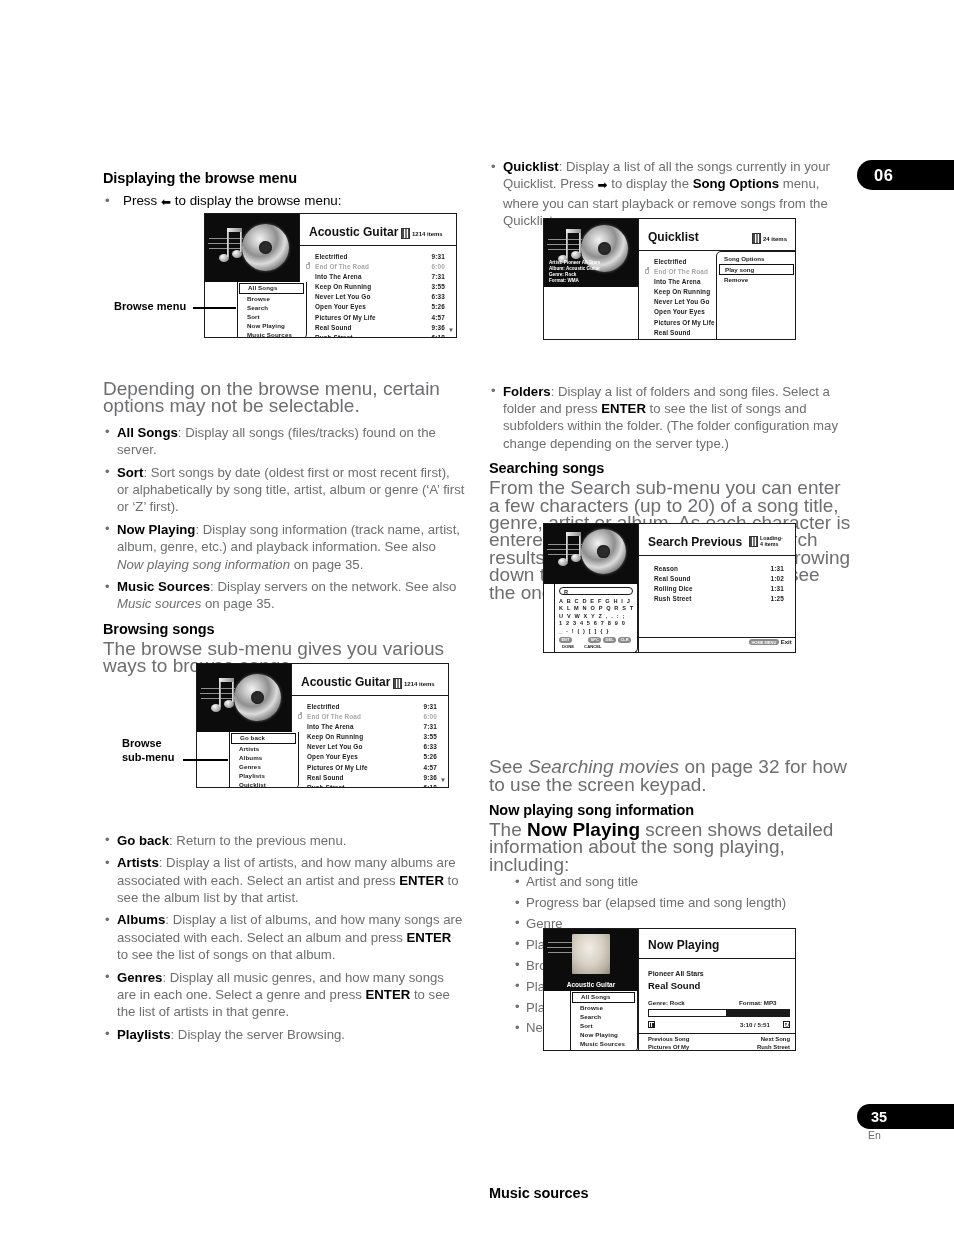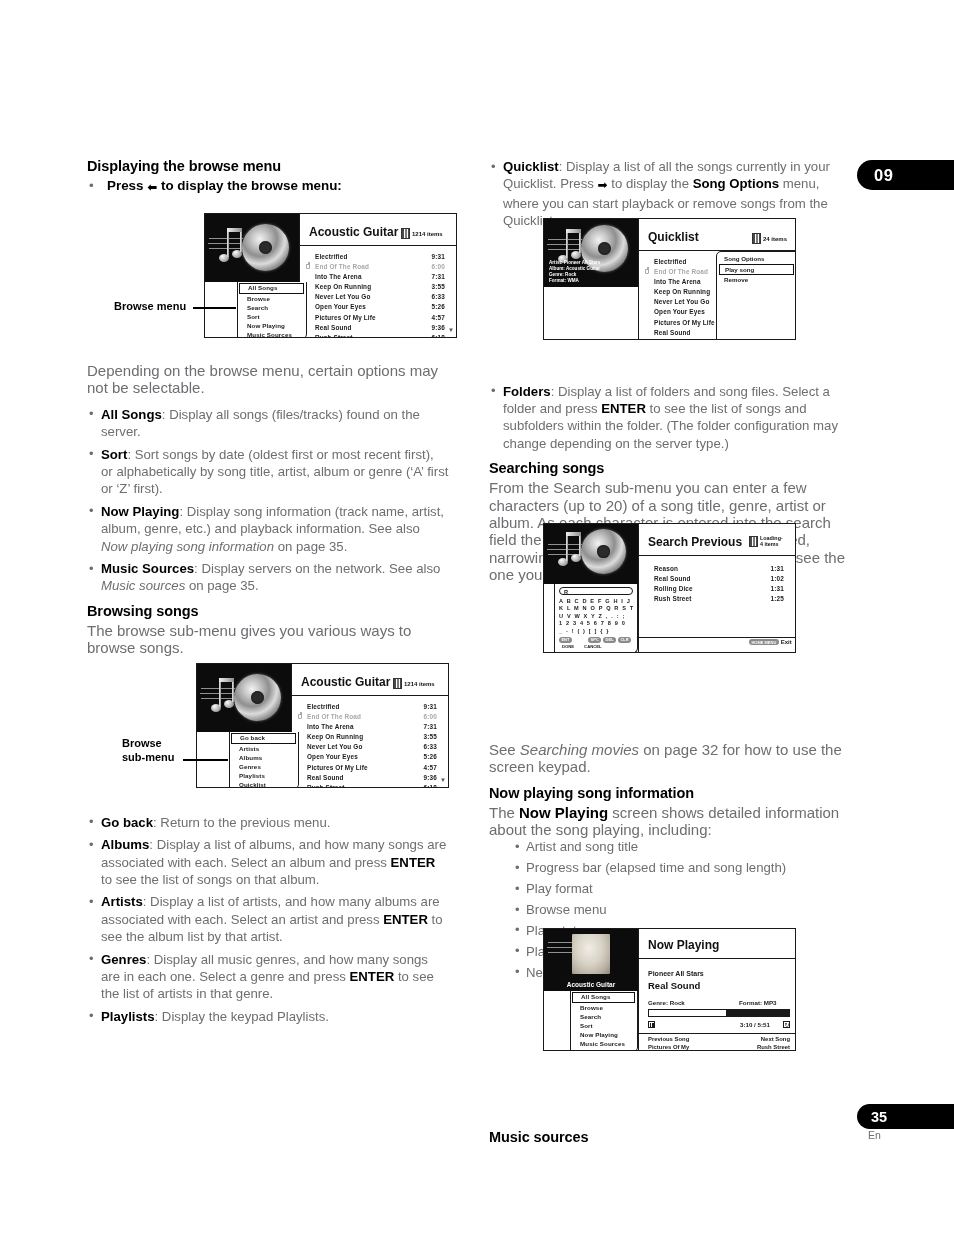--- a/index.html
+++ b/index.html
@@ -19,34 +19,34 @@
     position: absolute;
     inset: 0;
   }
 
   
   .col {
     position: absolute;
     top: 158px;
     width: 362px;
   }
-  .col-left  { left: 87px; }
+  .col-left  { left: 103px; margin-top: 12px; }
   .col-right { left: 489px; }
 
   
   h2.sec {
     font-size: 14.5px;
     font-weight: bold;
     color: #000;
     margin: 0 0 5px 0;
     letter-spacing: -0.1px;
   }
   h2.sec.tight { margin-bottom: 3px; }
   p.body {
-    font-size: 15px;
+    font-size: 19px;
     line-height: 17.4px;
     margin: 0 0 9px 0;
     color: #6d6e71;
   }
   p.body.nogap { margin-bottom: 0; }
   b, strong { color: #000; font-weight: bold; }
   i, em { font-style: italic; }
 
   ul.bullets {
     list-style: none;
@@ -67,26 +67,26 @@
     left: 2px;
     top: -0.5px;
     color: #6d6e71;
     font-size: 13px;
   }
   ul.bullets.sub > li { padding-left: 13px; margin-bottom: 3.5px; }
   ul.bullets.sub { margin-left: 24px; }
 
   p.press {
     font-size: 13.4px;
-    font-weight: bold;
+    font-weight: normal;
     color: #000;
     margin: 0 0 8px 0;
     padding-left: 20px;
     position: relative;
-    line-height: 14px;
+    line-height: 20px;
   }
   p.press::before {
     content: "\2022";
     position: absolute;
     left: 2px;
     top: 0;
     font-weight: normal;
     color: #6d6e71;
   }
   .arrow-l, .arrow-r {
@@ -507,21 +507,21 @@
     position: absolute;
     height: 2.4px;
     background: #000;
   }
 </style>
 </head>
 <body>
 
 <div class="page">
 
-  <div class="tab-chapter">09</div>
+  <div class="tab-chapter">06</div>
   <div class="tab-page">35</div>
   <div class="tab-lang">En</div>
 
   <div class="col col-left">
 
     <h2 class="sec">Displaying the browse menu</h2>
 
     <p class="press">
       <span>Press</span>
       <span class="arrow-l">⬅</span>
@@ -539,24 +539,24 @@
       <li><b>Music Sources</b>: Display servers on the network. See also <i>Music sources</i> on page 35.</li>
     </ul>
 
     <h2 class="sec tight">Browsing songs</h2>
     <p class="body">The browse sub-menu gives you various ways to browse songs.</p>
 
     <div style="height:148px"></div>
 
     <ul class="bullets">
       <li><b>Go back</b><span>: Return to the previous menu.</span></li>
+      <li><b>Artists</b>: Display a list of artists, and how many albums are associated with each. Select an artist and press <b>ENTER</b> to see the album list by that artist.</li>
       <li><b>Albums</b>: Display a list of albums, and how many songs are associated with each. Select an album and press <b>ENTER</b> to see the list of songs on that album.</li>
-      <li><b>Artists</b>: Display a list of artists, and how many albums are associated with each. Select an artist and press <b>ENTER</b> to see the album list by that artist.</li>
       <li><b>Genres</b>: Display all music genres, and how many songs are in each one. Select a genre and press <b>ENTER</b> to see the list of artists in that genre.</li>
-      <li><b>Playlists</b><span>: Display the keypad Playlists.</span></li>
+      <li><b>Playlists</b><span>: Display the server Browsing.</span></li>
     </ul>
   </div>
 
   <div class="col col-right">
 
     <ul class="bullets">
       <li><b>Quicklist</b>: Display a list of all the songs currently in your Quicklist. Press <span class="arrow-r">➡</span> to display the <b>Song Options</b> menu, where you can start playback or remove songs from the Quicklist:</li>
     </ul>
 
     <div style="height:145px"></div>
@@ -571,20 +571,21 @@
     <div style="height:148px"></div>
 
     <p class="body">See <i>Searching movies</i> on page 32 for how to use the screen keypad.</p>
 
     <h2 class="sec tight">Now playing song information</h2>
     <p class="body nogap">The <b>Now Playing</b> screen shows detailed information about the song playing, including:</p>
 
     <ul class="bullets sub">
       <li>Artist and song title</li>
       <li>Progress bar (elapsed time and song length)</li>
+      <li>Genre</li>
       <li>Play format</li>
       <li>Browse menu</li>
       <li>Play status</li>
       <li>Play mode</li>
       <li>Next/Previous song names</li>
     </ul>
 
     <div style="height:140px"></div>
 
     <h2 class="sec tight">Music sources</h2>

